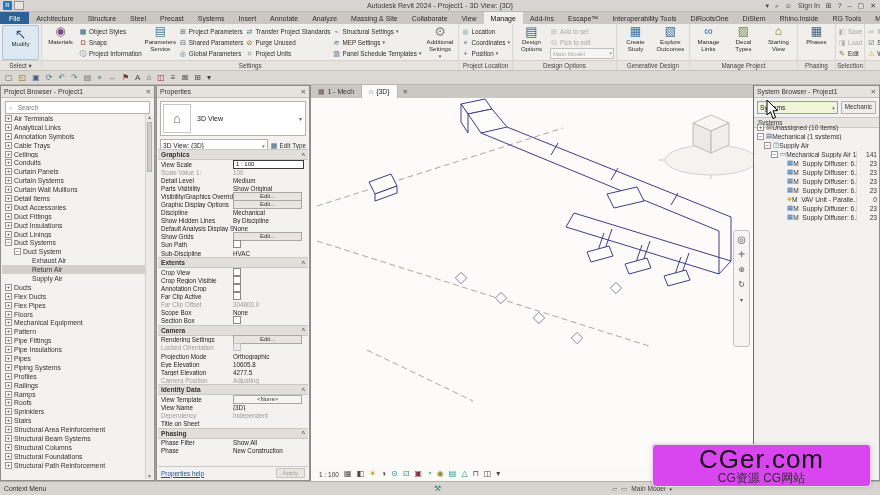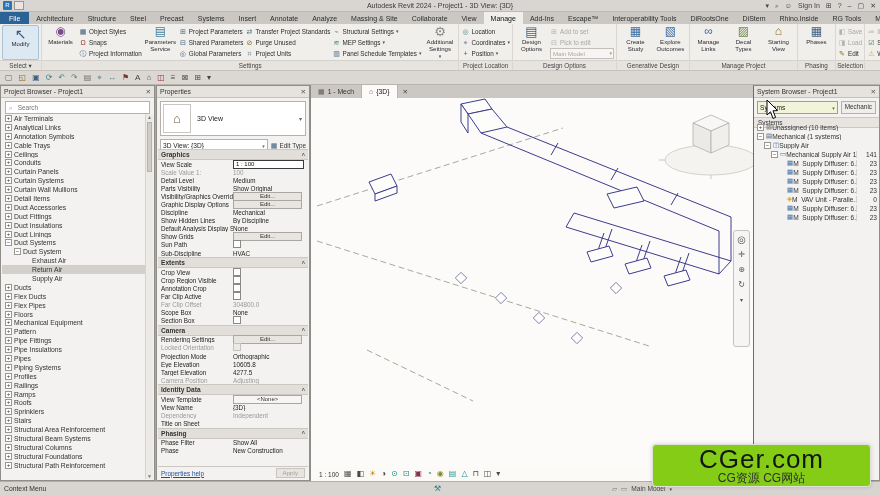--- a/index.html
+++ b/index.html
@@ -121,21 +121,21 @@
   .sbrow{height:9px;display:flex;align-items:center;font-size:6.6px;color:#333;white-space:nowrap;overflow:hidden}
   .sbrow .rlab{flex:1;overflow:hidden}
   .sbrow .rval{width:20px;flex:none;border-left:1px solid #d5d2ce;text-align:right;overflow:hidden;
                padding-right:1px;color:#333}
   
   #statusbar{left:0;top:481px;width:880px;height:14px;background:#d8d5d1;border-top:1px solid #b2afab;
              display:flex;align-items:center;font-size:6.8px;color:#333;padding:0 4px}
   #sb-center{position:absolute;left:434px;font-size:8px;color:#2c7d7d}
   #sb-rightgrp{position:absolute;left:612px;display:flex;align-items:center;gap:4px;font-size:6.6px;color:#444}
   
-  #watermark{left:652px;top:444px;width:219px;height:43px;background:#84cc16;border:1px solid #e2e0dd;
+  #watermark{left:652px;top:444px;width:219px;height:43px;background:#d946ef;border:1px solid #e2e0dd;
              border-radius:4px;z-index:50;display:flex;flex-direction:column;align-items:center;
              justify-content:center;box-shadow:0 0 4px rgba(0,0,0,.15)}
   #wm1{font-size:26px;line-height:26px;color:#141414;letter-spacing:1px}
   #wm2{font-size:12px;line-height:13px;color:#2e2e2e}
   
   #cursor{position:absolute;left:766px;top:100px;width:15px;height:20px;z-index:60}
 </style>
 </head>
 <body>
 

